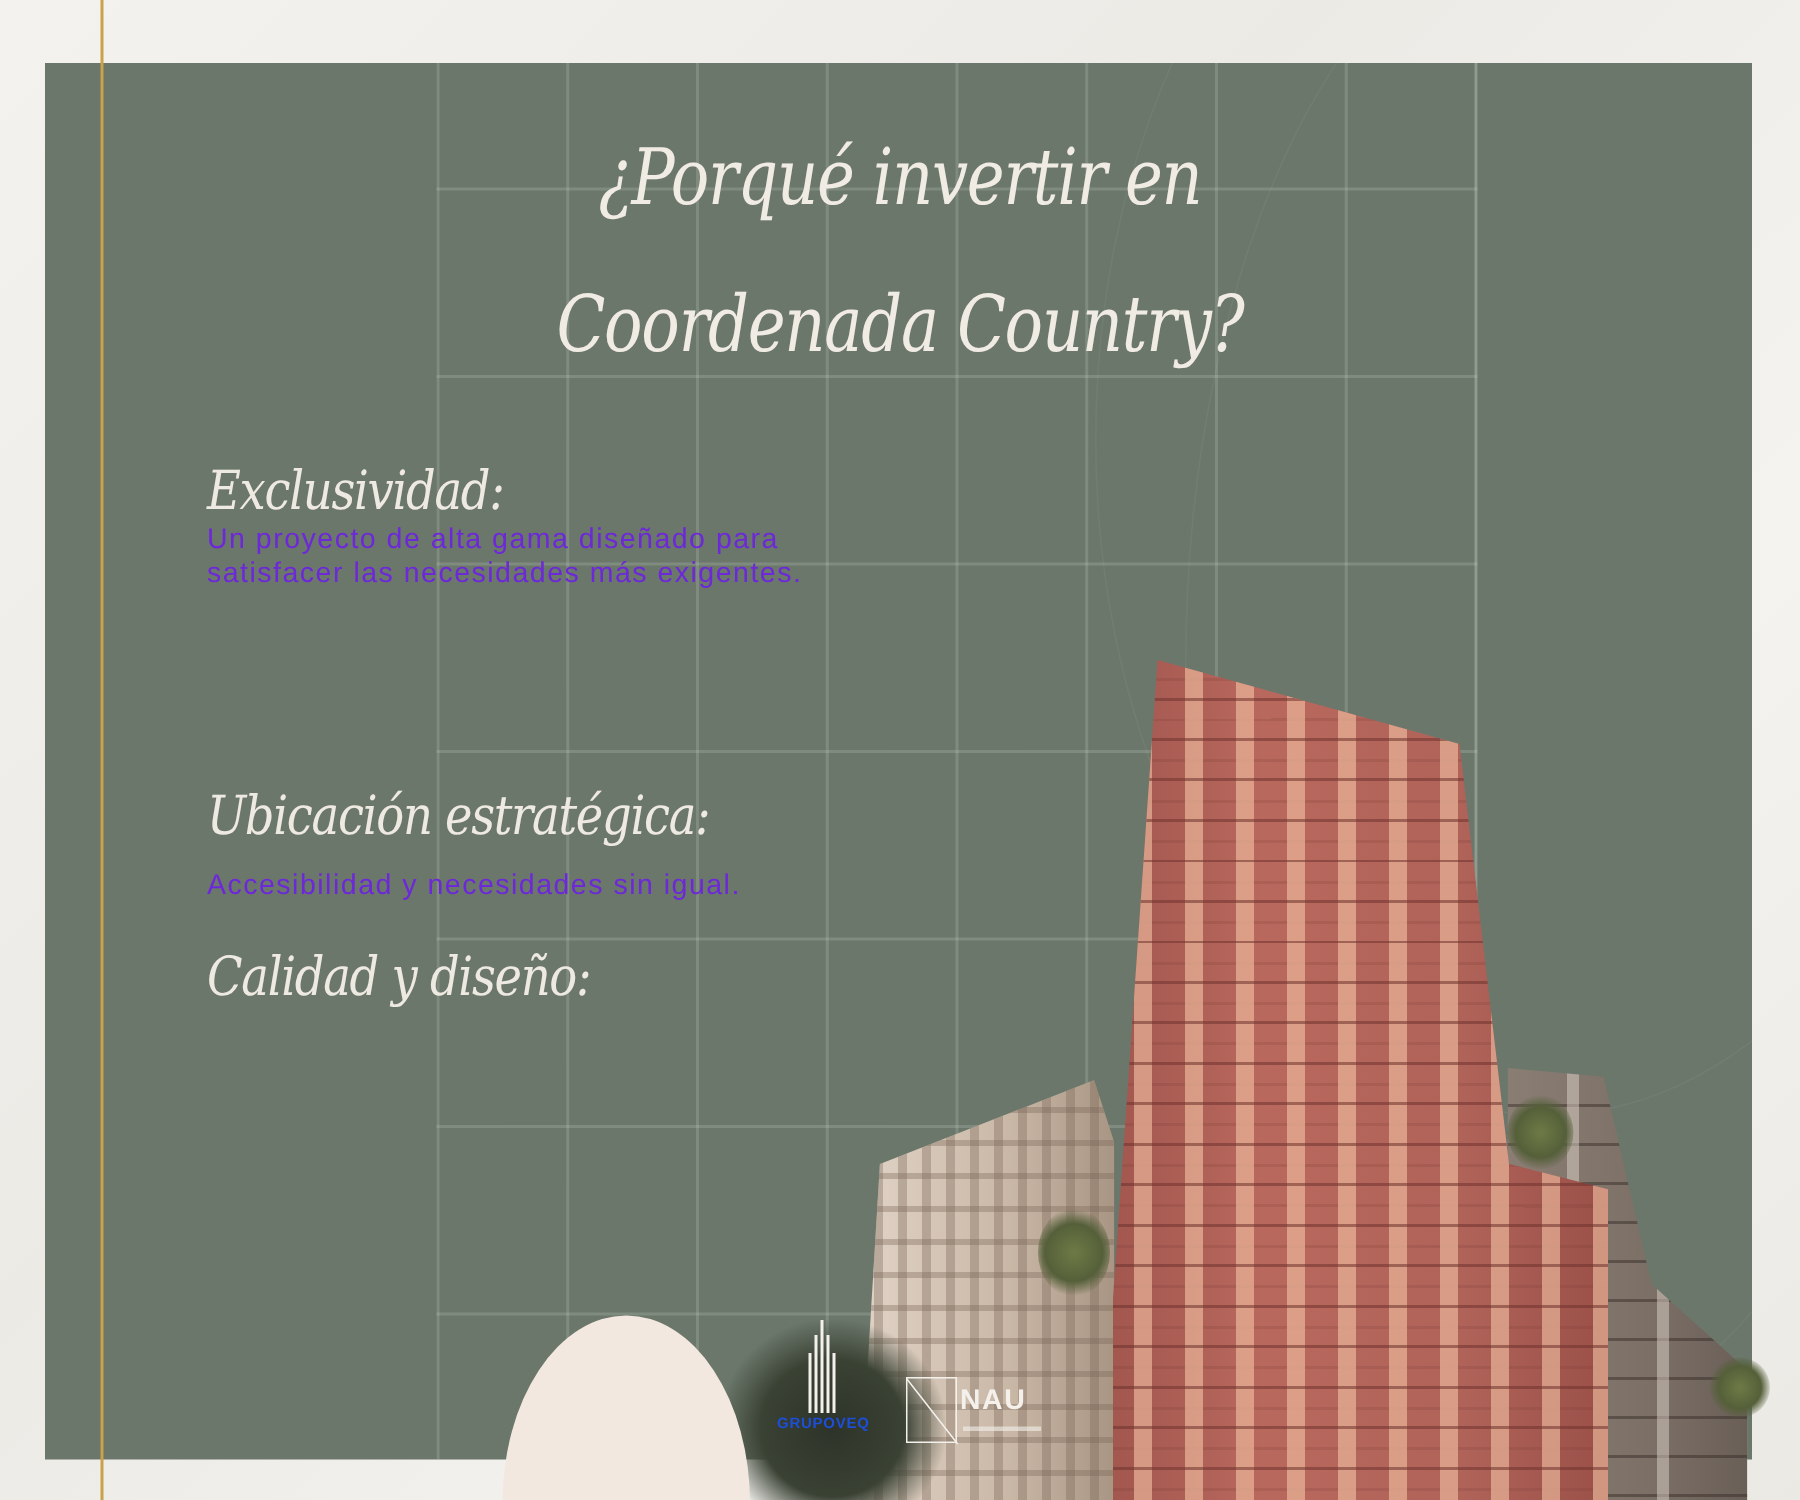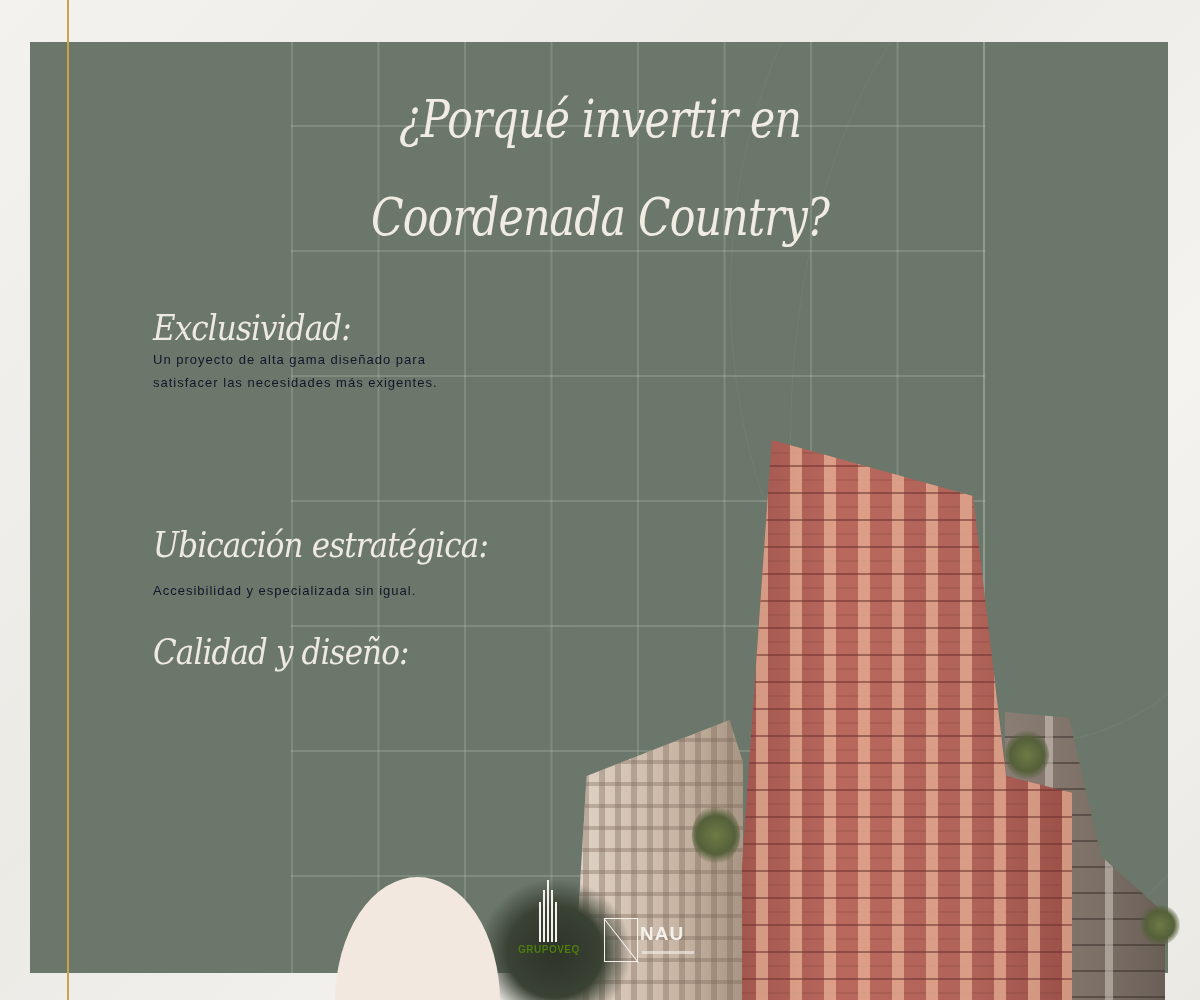--- a/index.html
+++ b/index.html
@@ -27,28 +27,28 @@
   }
   .gold-line {
     position:absolute; left:67px; top:0; width:2px; height:1000px; background:#c9a24a; z-index:5;
   }
   .title {
     position:absolute; left:240px; top:70px; width:720px; text-align:center;
     font-family:"DejaVu Serif", serif; font-style:italic; font-weight:normal;
     color:#f1ece3; font-size:52px; line-height:98px; letter-spacing:-1px;
     transform:scaleX(0.82); transform-origin:center top;
   }
-  .section { position:absolute; left:153px; color:#e9e5dd; }
+  .section { position:absolute; left:138px; color:#e9e5dd; }
   .section h2 {
     margin:0; font-family:"DejaVu Serif", serif; font-style:italic; font-weight:normal;
     font-size:36px; line-height:40px; color:#efeae1; letter-spacing:-1px;
     transform:scaleX(0.86); transform-origin:left top; white-space:nowrap;
   }
   .section p {
-    margin:0; font-size:13px; line-height:23px; letter-spacing:1px; color:#0f172a;
+    margin:0; font-size:19px; line-height:23px; letter-spacing:1px; color:#6d28d9;
     white-space:pre-line;
   }
   .s1 { top:308px; } .s2 { top:485px;margin-top:40px; } .s3 { top:632px; }
   .s2 p { margin-top:14px; }
 
   .bld { position:absolute; }
   .tower {
     left:742px; top:440px; width:330px; height:560px;
     background:linear-gradient(90deg,#a2574f 0%, #b9685d 30%, #b06359 70%, #9a5048 100%);
     clip-path: polygon(9% 0%, 70% 10%, 80% 60%, 100% 63%, 100% 100%, -10% 100%, -10% 78%, 0% 76%);
@@ -89,21 +89,21 @@
   }
   .tree {
     position:absolute; left:480px; top:880px; width:150px; height:120px;
     background:radial-gradient(ellipse at 50% 60%, #2d3328 0%, #3a4234 45%, rgba(40,48,38,0.0) 72%);
   }
   .plant { position:absolute; border-radius:50%; background:radial-gradient(circle,#6e7a45 0%, #55603a 50%, rgba(80,90,50,0) 75%); }
   .oval {
     position:absolute; left:335px; top:877px; width:165px; height:250px;
     background:#f3e8df; border-radius:50%;
   }
-  .logo-grupo { position:absolute; left:518px; top:880px; width:60px; color:#4d7c0f; }
+  .logo-grupo { position:absolute; left:518px; top:880px; width:60px; color:#1d4ed8; }
   .logo-grupo .bars { height:62px; display:flex; justify-content:center; align-items:flex-end; gap:2px; }
   .logo-grupo .bars span { width:2px; background:#f4f1ec; display:block; }
   .logo-grupo .name { font-size:10px; font-weight:bold; letter-spacing:0.5px; margin-top:2px; }
   .logo-nau { position:absolute; left:604px; top:918px; width:92px; height:46px; color:#f4f1ec; }
   .logo-nau .mark { position:absolute; left:0; top:0; width:34px; height:44px; border:1px solid #f4f1ec; box-sizing:border-box; }
   .logo-nau .mark::before { content:""; position:absolute; left:0; top:0; width:55px; height:1px; background:#f4f1ec; transform-origin:0 0; transform:rotate(52deg); }
   .logo-nau .name { position:absolute; left:36px; top:2px; font-size:19px; font-weight:bold; letter-spacing:1px; line-height:28px; }
   .logo-nau .sub { position:absolute; left:38px; top:33px; width:52px; height:3px; background:rgba(244,241,236,0.6); }
 </style>
 </head>
@@ -123,21 +123,21 @@
 </div>
 
 <div class="section s1">
   <h2>Exclusividad:</h2>
   <p>Un proyecto de alta gama diseñado para
 satisfacer las necesidades más exigentes.</p>
 </div>
 
 <div class="section s2">
   <h2>Ubicación estratégica:</h2>
-  <p>Accesibilidad y especializada sin igual.</p>
+  <p>Accesibilidad y necesidades sin igual.</p>
 </div>
 
 <div class="section s3">
   <h2>Calidad y diseño:</h2>
 </div>
 
 <div class="bld right-bld">
     <div class="win"></div>
   </div>
 <div class="bld left-bld">

